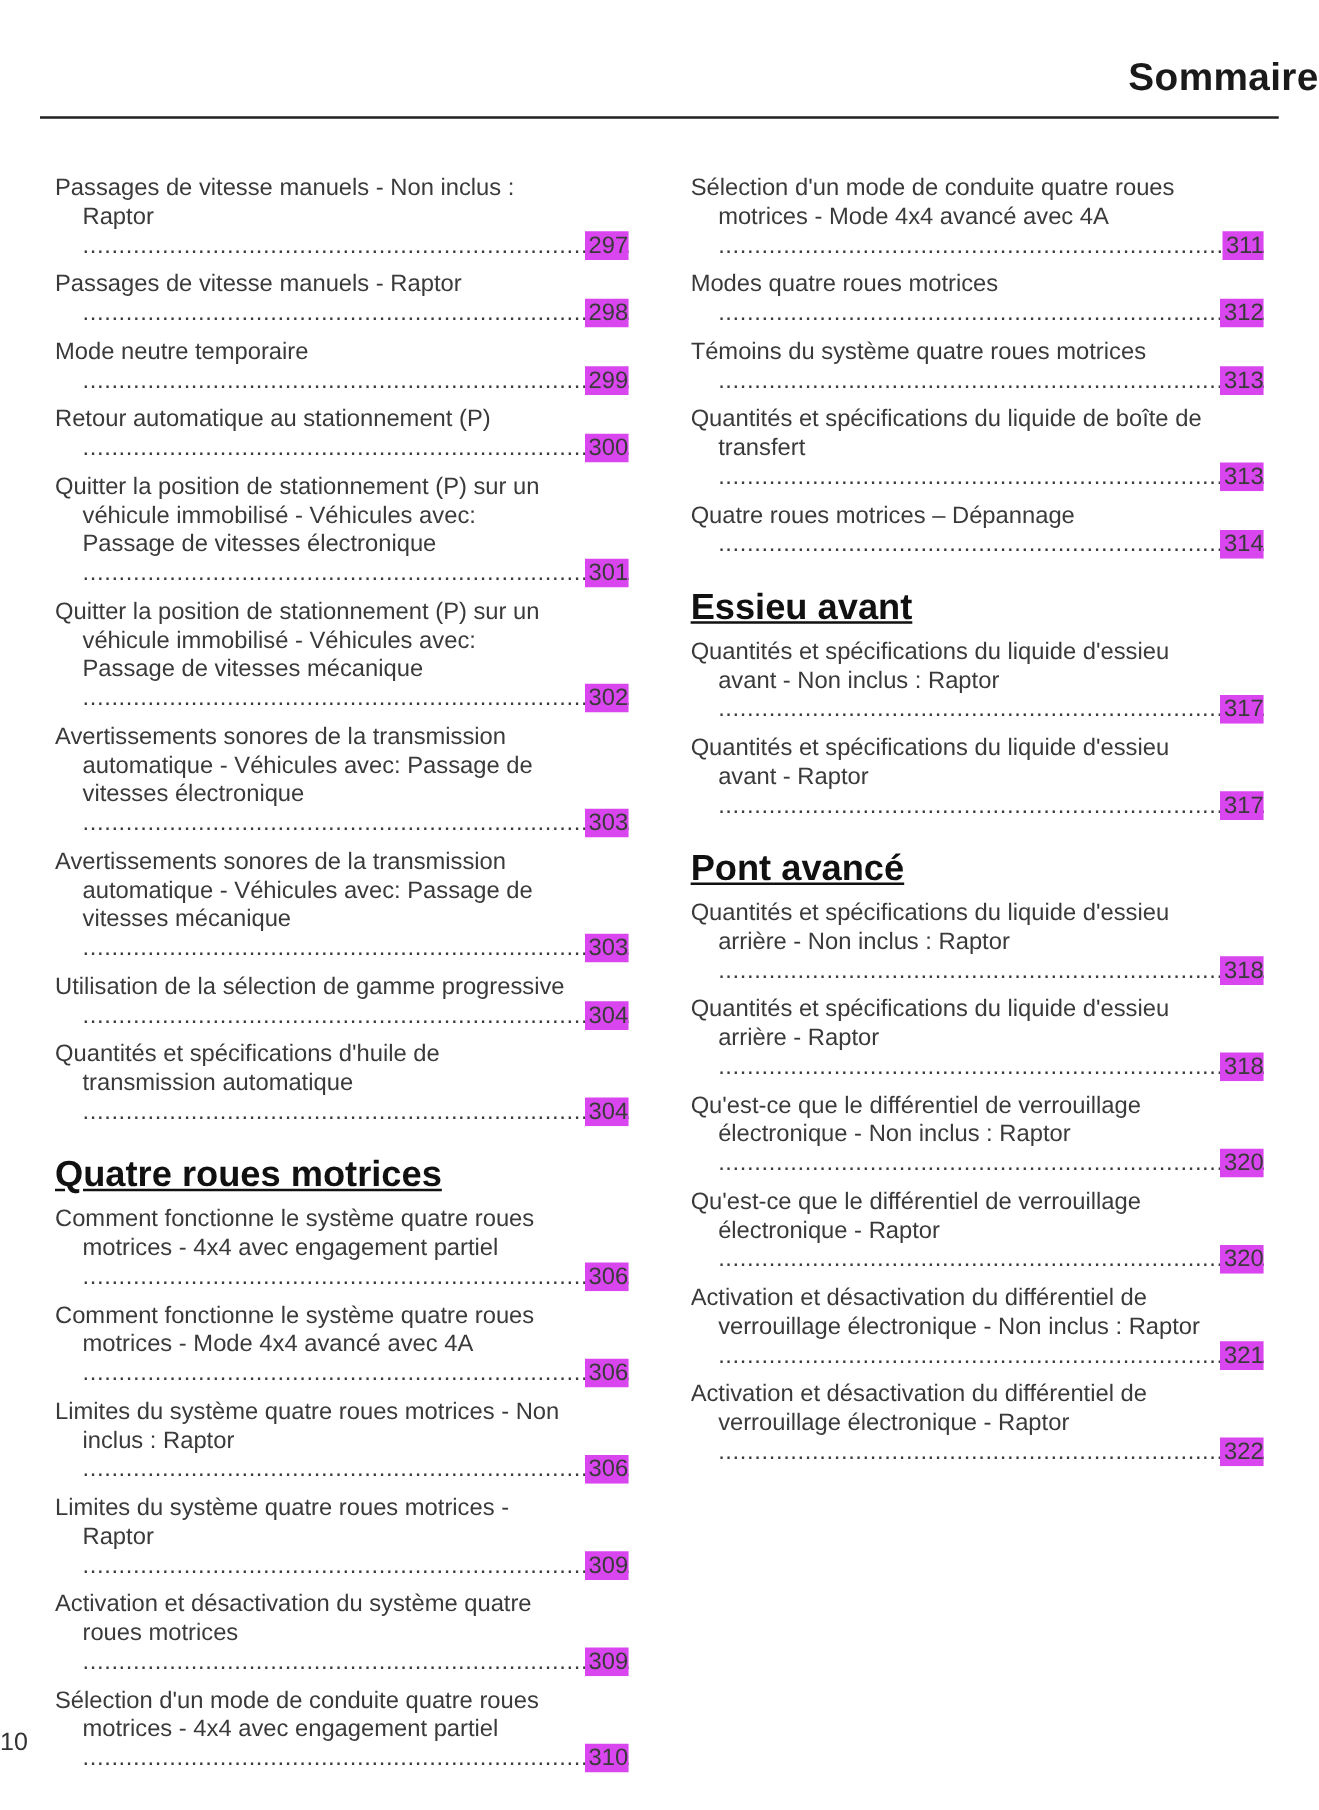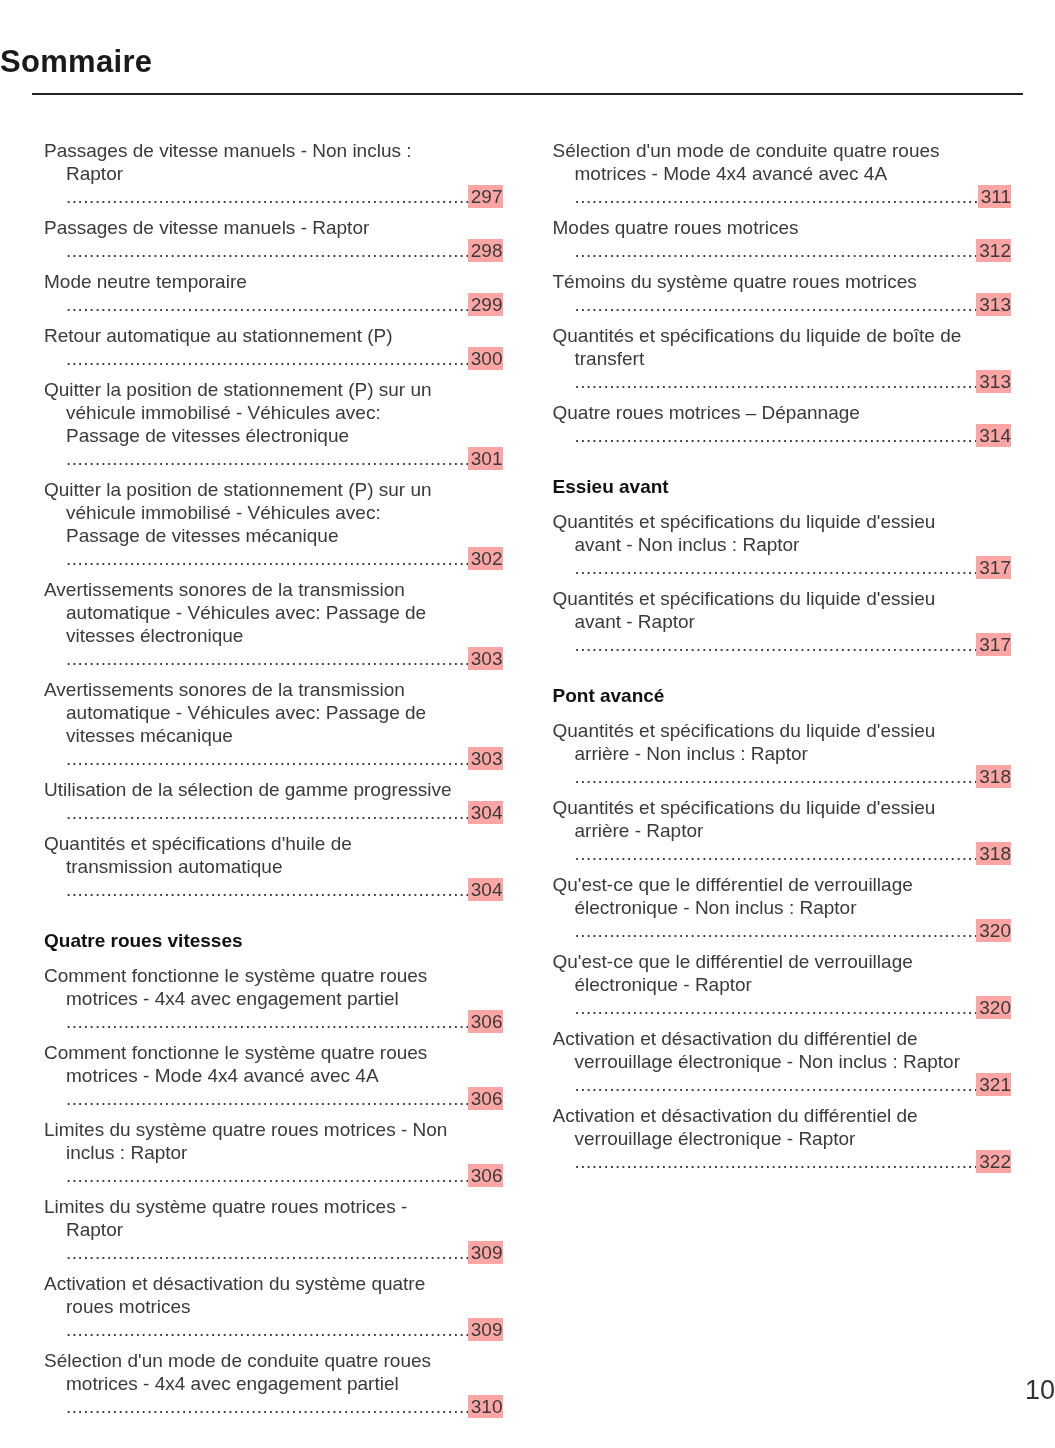--- a/index.html
+++ b/index.html
@@ -6,21 +6,21 @@
   html, body { width: 1055px; height: 1448px; }
   body {
     background: #ffffff;
     font-family: "Liberation Sans", sans-serif;
     color: #3a3a3a;
     position: relative;
     overflow: hidden;
   }
   .page-header { padding-top: 44px; }
   .doc-title {
-    text-align: left;
+    text-align: right;
     font-size: 31px;
     font-weight: bold;
     color: #1a1a1a;
     letter-spacing: 0.3px;
   }
   .header-rule {
     border: none;
     border-top: 2px solid #222;
     margin: 13px 32px 0;
   }
@@ -38,40 +38,41 @@
     font-size: 19px;
     line-height: 23px;
     margin-bottom: 8px;
     color: #3a3a3a;
   }
   .dots { white-space: nowrap; letter-spacing: 0.5px; }
   .page-num {
     position: absolute;
     right: 0;
     bottom: 0;
-    background: #fca5a5;
+    background: #d946ef;
     padding-left: 3px;
     text-indent: 0;
   }
   .section-heading {
-    font-size: 19px;
+    font-size: 29px;
     line-height: 27px;
     font-weight: bold;
     color: #111111;
     margin: 26px 0 10px;
     padding-left: 22px;
     text-indent: -22px;
+    text-decoration: underline;
   }
   .page-footer {
     position: absolute;
     bottom: 42px;
     left: 0;
     width: 100%;
-    text-align: right;
-    font-size: 27px;
+    text-align: left;
+    font-size: 20px;
     color: #333333;
   }
 </style>
 </head>
 <body>
 
 <header class="page-header">
   <h1 class="doc-title">Sommaire</h1>
   <hr class="header-rule">
 </header>
@@ -81,21 +82,21 @@
       <div class="entry"><span class="entry-text">Passages de vitesse manuels - Non inclus : Raptor </span><span class="dots">................................................................................................................................................................................................................................................................................................................................................................................................................</span><span class="page-num">297</span></div>
       <div class="entry"><span class="entry-text">Passages de vitesse manuels - Raptor </span><span class="dots">................................................................................................................................................................................................................................................................................................................................................................................................................</span><span class="page-num">298</span></div>
       <div class="entry"><span class="entry-text">Mode neutre temporaire </span><span class="dots">................................................................................................................................................................................................................................................................................................................................................................................................................</span><span class="page-num">299</span></div>
       <div class="entry"><span class="entry-text">Retour automatique au stationnement (P) </span><span class="dots">................................................................................................................................................................................................................................................................................................................................................................................................................</span><span class="page-num">300</span></div>
       <div class="entry"><span class="entry-text">Quitter la position de stationnement (P) sur un véhicule immobilisé - Véhicules avec: Passage de vitesses électronique </span><span class="dots">................................................................................................................................................................................................................................................................................................................................................................................................................</span><span class="page-num">301</span></div>
       <div class="entry"><span class="entry-text">Quitter la position de stationnement (P) sur un véhicule immobilisé - Véhicules avec: Passage de vitesses mécanique </span><span class="dots">................................................................................................................................................................................................................................................................................................................................................................................................................</span><span class="page-num">302</span></div>
       <div class="entry"><span class="entry-text">Avertissements sonores de la transmission automatique - Véhicules avec: Passage de vitesses électronique </span><span class="dots">................................................................................................................................................................................................................................................................................................................................................................................................................</span><span class="page-num">303</span></div>
       <div class="entry"><span class="entry-text">Avertissements sonores de la transmission automatique - Véhicules avec: Passage de vitesses mécanique </span><span class="dots">................................................................................................................................................................................................................................................................................................................................................................................................................</span><span class="page-num">303</span></div>
       <div class="entry"><span class="entry-text">Utilisation de la sélection de gamme progressive </span><span class="dots">................................................................................................................................................................................................................................................................................................................................................................................................................</span><span class="page-num">304</span></div>
       <div class="entry"><span class="entry-text">Quantités et spécifications d'huile de transmission automatique </span><span class="dots">................................................................................................................................................................................................................................................................................................................................................................................................................</span><span class="page-num">304</span></div>
-      <h2 class="section-heading">Quatre roues vitesses</h2>
+      <h2 class="section-heading">Quatre roues motrices</h2>
       <div class="entry"><span class="entry-text">Comment fonctionne le système quatre roues motrices - 4x4 avec engagement partiel </span><span class="dots">................................................................................................................................................................................................................................................................................................................................................................................................................</span><span class="page-num">306</span></div>
       <div class="entry"><span class="entry-text">Comment fonctionne le système quatre roues motrices - Mode 4x4 avancé avec 4A </span><span class="dots">................................................................................................................................................................................................................................................................................................................................................................................................................</span><span class="page-num">306</span></div>
       <div class="entry"><span class="entry-text">Limites du système quatre roues motrices - Non inclus : Raptor </span><span class="dots">................................................................................................................................................................................................................................................................................................................................................................................................................</span><span class="page-num">306</span></div>
       <div class="entry"><span class="entry-text">Limites du système quatre roues motrices - Raptor </span><span class="dots">................................................................................................................................................................................................................................................................................................................................................................................................................</span><span class="page-num">309</span></div>
       <div class="entry"><span class="entry-text">Activation et désactivation du système quatre roues motrices </span><span class="dots">................................................................................................................................................................................................................................................................................................................................................................................................................</span><span class="page-num">309</span></div>
       <div class="entry"><span class="entry-text">Sélection d'un mode de conduite quatre roues motrices - 4x4 avec engagement partiel </span><span class="dots">................................................................................................................................................................................................................................................................................................................................................................................................................</span><span class="page-num">310</span></div>
     </div>
   <div class="col">
       <div class="entry"><span class="entry-text">Sélection d'un mode de conduite quatre roues motrices - Mode 4x4 avancé avec 4A </span><span class="dots">................................................................................................................................................................................................................................................................................................................................................................................................................</span><span class="page-num">311</span></div>
       <div class="entry"><span class="entry-text">Modes quatre roues motrices </span><span class="dots">................................................................................................................................................................................................................................................................................................................................................................................................................</span><span class="page-num">312</span></div>

